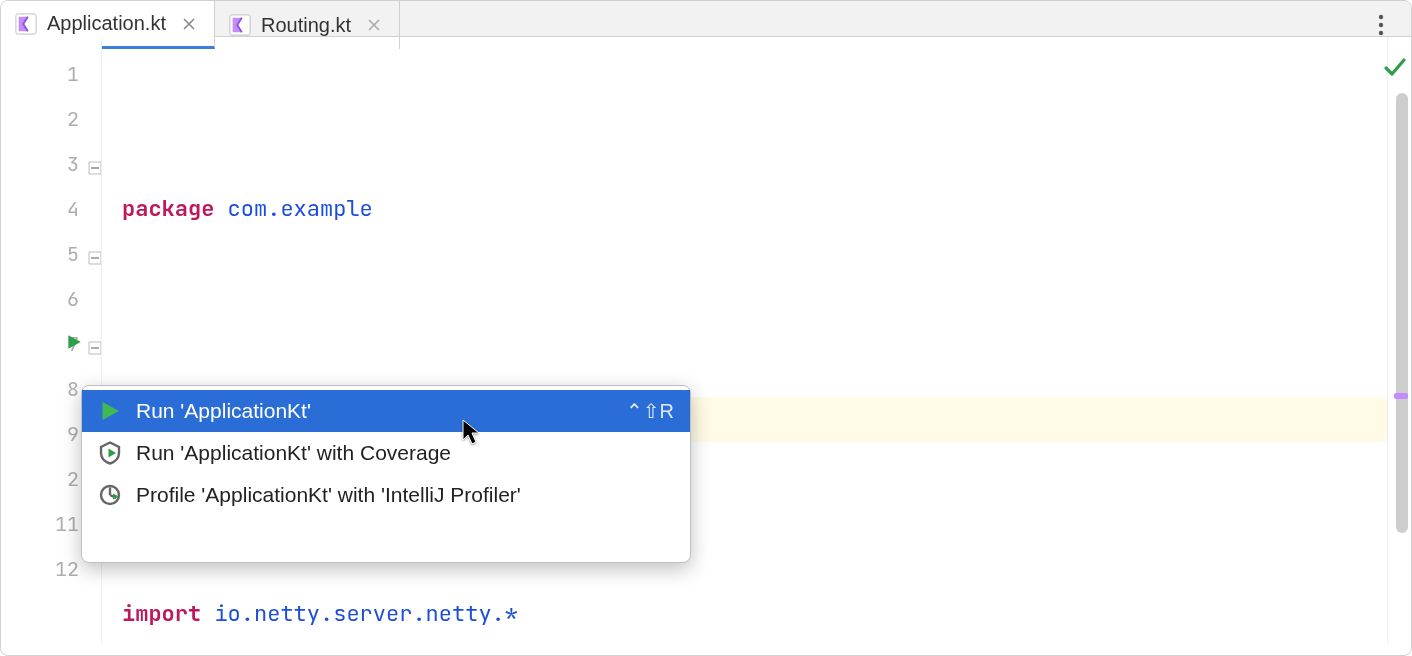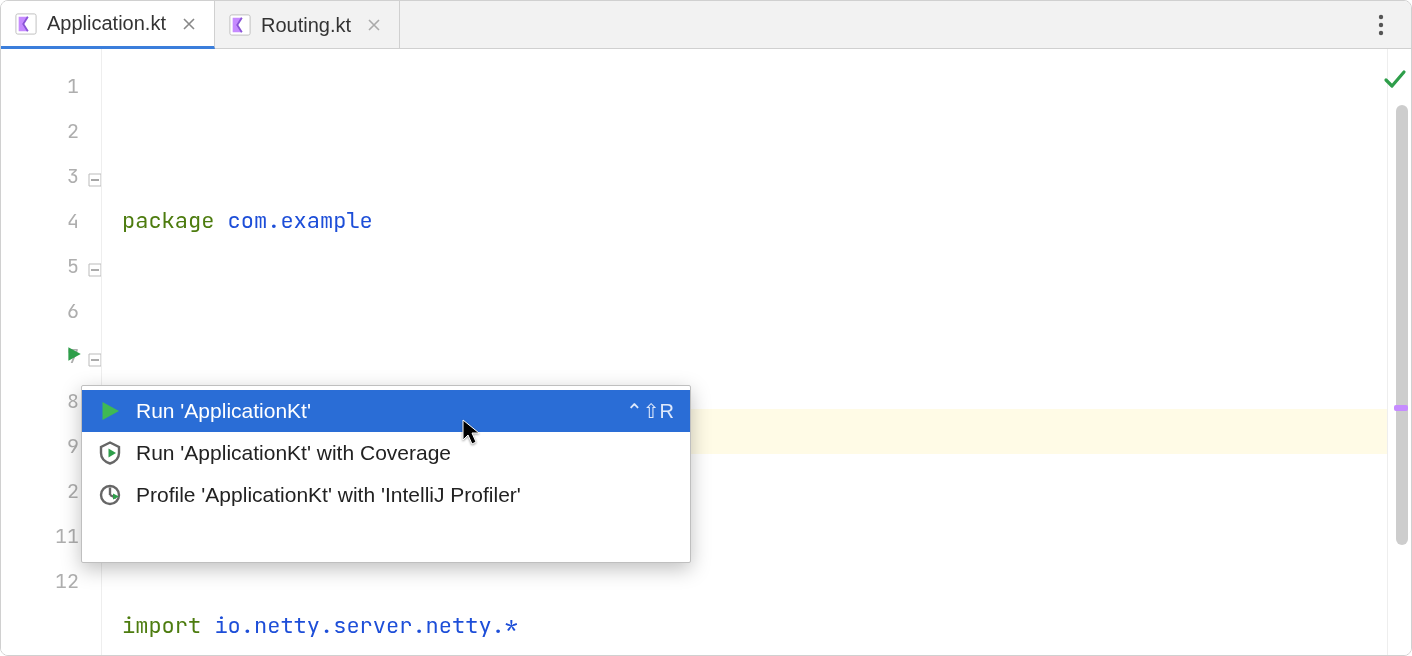--- a/index.html
+++ b/index.html
@@ -1,50 +1,50 @@
 <!DOCTYPE html>
 <html><head>
 <meta charset="utf-8">
 <style>
   * { box-sizing: border-box; margin: 0; padding: 0; }
   html, body { width: 1412px; height: 656px; font-family: "Segoe UI", Arial, sans-serif; background: #fff; overflow: hidden; }
   .root { position: relative; width: 1412px; height: 656px; border: 1px solid #d0d0d0; border-radius: 8px; overflow: hidden; }
 
   
-  .tabbar { display: flex; align-items: stretch; height: 48px; background: #f2f2f2; border-bottom: 1px solid #d0d0d0; position: relative; }
+  .tabbar { display: flex; align-items: stretch; height: 36px; background: #f2f2f2; border-bottom: 1px solid #d0d0d0; position: relative; }
   .tab { display: flex; align-items: center; gap: 10px; padding: 0 16px 0 14px; font-size: 20px; color: #333; height: 48px; border-right: 1px solid #d0d0d0; cursor: pointer; }
   .tab.active { background: #fff; border-bottom: 3px solid #3b7edb; margin-bottom: -1px; }
   .tab .file-icon { width: 22px; height: 22px; display: inline-flex; align-items: center; justify-content: center; }
   .tab .close { width: 18px; height: 18px; display: inline-flex; align-items: center; justify-content: center; color: #888; margin-left: 4px; }
   .tab .close svg { width: 12px; height: 12px; }
   .kebab { position: absolute; right: 12px; top: 0; height: 48px; width: 36px; display: flex; align-items: center; justify-content: center; color: #555; cursor: pointer; }
   .kebab svg { width: 6px; height: 22px; }
 
   
   .editor { position: relative; display: flex; height: calc(100% - 48px); }
   .gutter { width: 100px; background: #fff; padding-top: 14px; }
   .gline { display: flex; align-items: center; justify-content: flex-end; height: 45px; padding-right: 22px; font-family: "JetBrains Mono","Consolas",monospace; font-size: 20px; color: #aeaeae; position: relative; }
   .gline .run-gutter { position: absolute; left: 64px; }
   .gline .fold { position: absolute; right: -2px; width: 16px; height: 16px; }
   .fold svg { width: 16px; height: 16px; }
 
   .code { flex: 1; padding-top: 14px; font-family: "JetBrains Mono","Consolas",monospace; font-size: 22px; line-height: 45px; white-space: pre; border-left: 1px solid #eee; padding-left: 20px; position: relative; color: #222; }
   .code .hlrow { position: absolute; left: 0; right: 0; height: 45px; background: #fffbe6; z-index: 0; }
   .cline { position: relative; height: 45px; z-index: 1; }
-  .kw { color: #4d7c0f; font-weight: 400; }
+  .kw { color: #be185d; font-weight: 700; }
   .id { color: #1d4ed8; }
 
   
   .rail { width: 24px; background: #fff; border-left: 1px solid #eee; position: relative; }
   .checkmark { position: absolute; top: 18px; right: 4px; color: #2e9e4a; }
   .scrollthumb { position: absolute; right: 3px; top: 56px; width: 12px; height: 440px; background: #cdcdcd; border-radius: 6px; }
   .rail-mark { position: absolute; right: 3px; width: 14px; height: 6px; background: #c68bff; border-radius: 2px; }
 
   
-  .ctxmenu { position: absolute; left: 80px; top: 384px; width: 610px; background: #fff; border: 1px solid #bfbfbf; border-radius: 2px; box-shadow: 0 6px 20px rgba(0,0,0,0.25); padding: 4px 0; z-index: 50; }
+  .ctxmenu { position: absolute; left: 80px; top: 384px; width: 610px; background: #fff; border: 1px solid #bfbfbf; border-radius: 8px; box-shadow: 0 6px 20px rgba(0,0,0,0.25); padding: 4px 0; z-index: 50; }
   .mitem { display: flex; align-items: center; height: 42px; padding: 0 16px; font-size: 21px; color: #222; gap: 14px; cursor: pointer; }
   .mitem.sel { background: #2a6dd6; color: #fff; }
   .mitem .micon { width: 24px; height: 24px; display: inline-flex; align-items: center; justify-content: center; flex-shrink: 0; }
   .mitem .spacer { flex: 1; }
   .mitem .shortcut { color: #888; font-size: 20px; }
   .mitem.sel .shortcut { color: #dfe9fb; }
 
   .cursor-arrow { position: absolute; left: 460px; top: 418px; z-index: 60; pointer-events: none; }
   .cursor-arrow svg { width: 22px; height: 28px; filter: drop-shadow(0 1px 1px rgba(0,0,0,0.4)); }
 </style>

